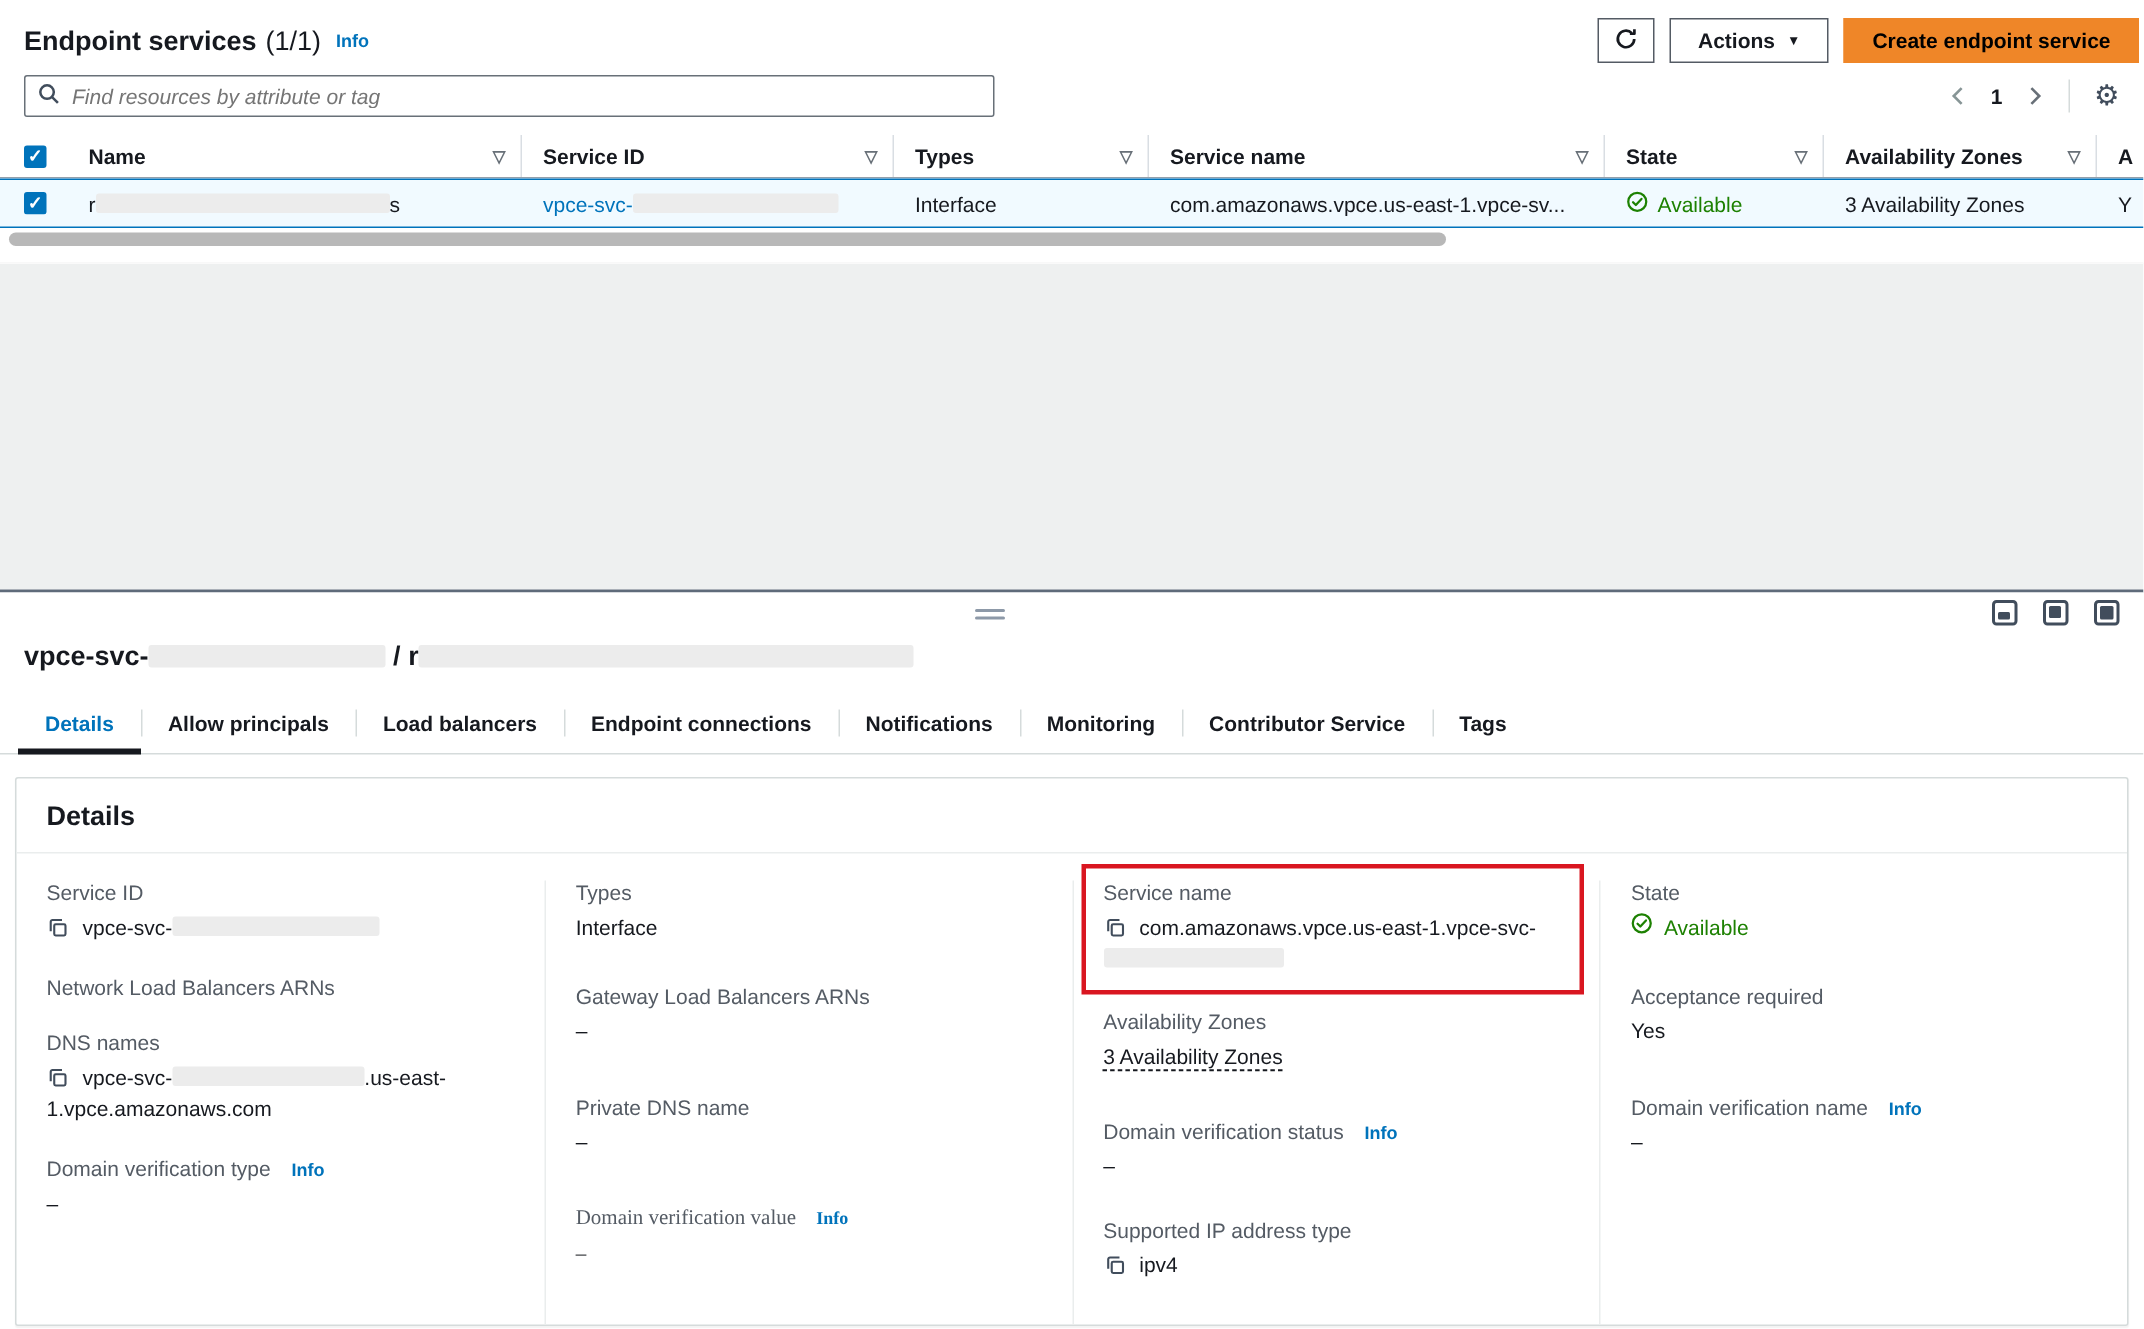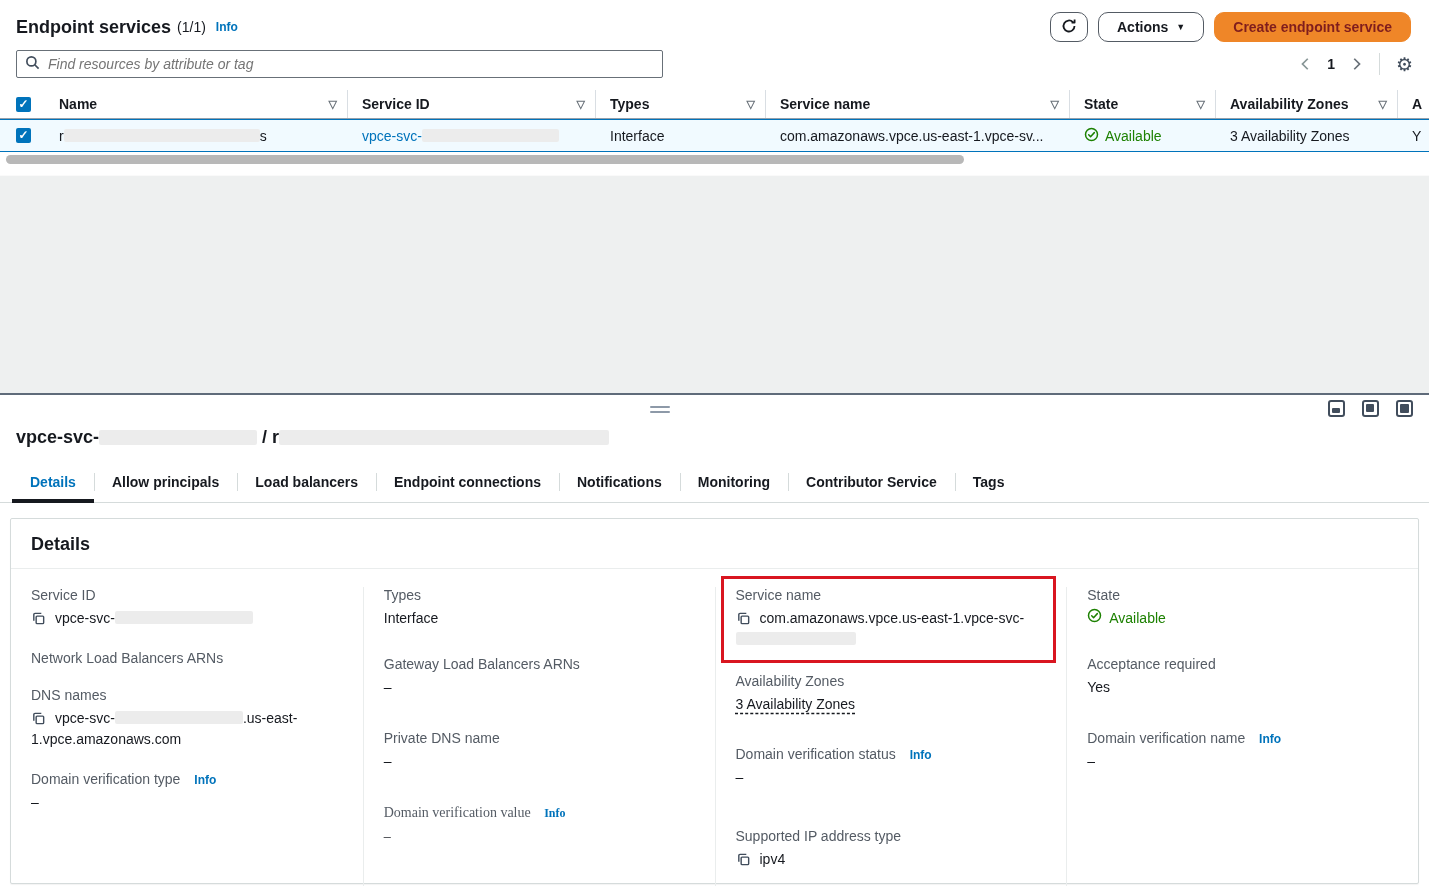--- a/index.html
+++ b/index.html
@@ -4,32 +4,32 @@
 <style>
   * { box-sizing: border-box; }
   html,body { margin:0; padding:0; }
   body {
     width:1429px; height:886px; overflow:hidden;
     font-family:"Liberation Sans", sans-serif;
     color:#16191f; background:#fff; font-size:14px;
   }
   
   .top-section { background:#fff; }
-  .header-row { display:flex; align-items:center; padding:12px 18px 0 16px; height:42px; }
+  .header-row { display:flex; align-items:center; padding:12px 3px 0 16px; height:42px; }
   .page-title { font-size:18px; font-weight:bold; }
-  .page-count { font-size:14px; font-weight:normal; color:#16191f; margin-left:6px; }
+  .page-count { font-size:18px; font-weight:normal; color:#16191f; margin-left:6px; }
   .info-link { color:#0073bb; font-size:12px; font-weight:bold; margin-left:10px; cursor:pointer; }
   .header-actions { margin-left:auto; display:flex; gap:10px; align-items:center; }
   .btn {
-    height:30px; border:1px solid #545b64; border-radius:10px; background:#fff;
+    height:30px; border:1px solid #545b64; border-radius:0; background:#fff;
     font-weight:bold; font-size:14px; color:#16191f; padding:0 18px;
     display:flex; align-items:center; gap:8px; cursor:pointer;
   }
   .btn-icon { width:38px; justify-content:center; padding:0; }
-  .btn-primary { background:#ef8628; border-color:#ef8628; color:#7f1d1d; }
+  .btn-primary { background:#ef8628; border-color:#ef8628; color:#000000; }
   .caret-down { font-size:9px; color:#16191f; }
 
   .search-row { display:flex; align-items:center; padding:8px 16px 0 16px; height:36px; }
   .search-box {
     width:647px; height:28px; border:1px solid #687078; border-radius:2px;
     display:flex; align-items:center; padding:4px 8px; background:#fff;
   }
   .search-box input {
     border:none; outline:none; flex:1; font-style:italic; font-size:14px;
     color:#687078; font-family:"Liberation Sans",sans-serif; background:transparent; margin-left:6px;
@@ -346,21 +346,21 @@
             <span class="az-link">3 Availability Zones</span>
           </div>
         </div>
         <div class="field" style="margin-top:31px;">
           <div class="field-label">
             <span>Domain verification status</span>
             <span class="info-link">Info</span>
           </div>
           <div class="field-value">–</div>
         </div>
-        <div class="field" style="margin-top:40px;">
+        <div class="field" style="margin-top:24px;">
           <div class="field-label">Supported IP address type</div>
           <div class="field-value">
             <span class="copy-btn">
               <svg width="15" height="15" viewBox="0 0 16 16" fill="none" stroke="#414d5c" stroke-width="1.5">
                 <rect x="5.5" y="5.5" width="8" height="8" rx="1"></rect>
                   <path d="M3 10.5 V3.8 A1.3 1.3 0 0 1 4.3 2.5 H11"></path>
               </svg>
             </span><span>ipv4</span>
           </div>
         </div>

